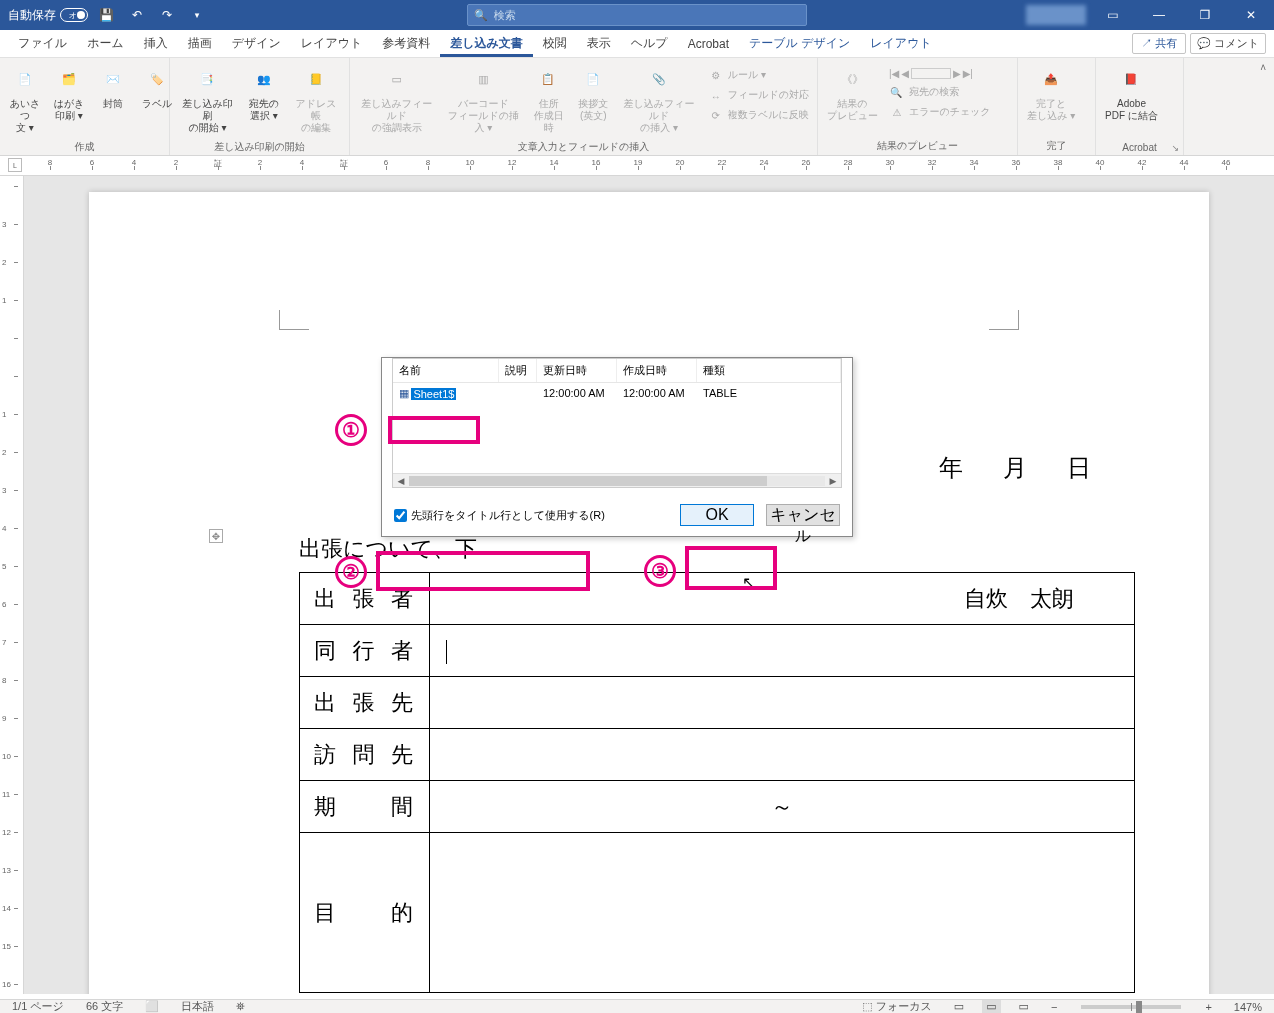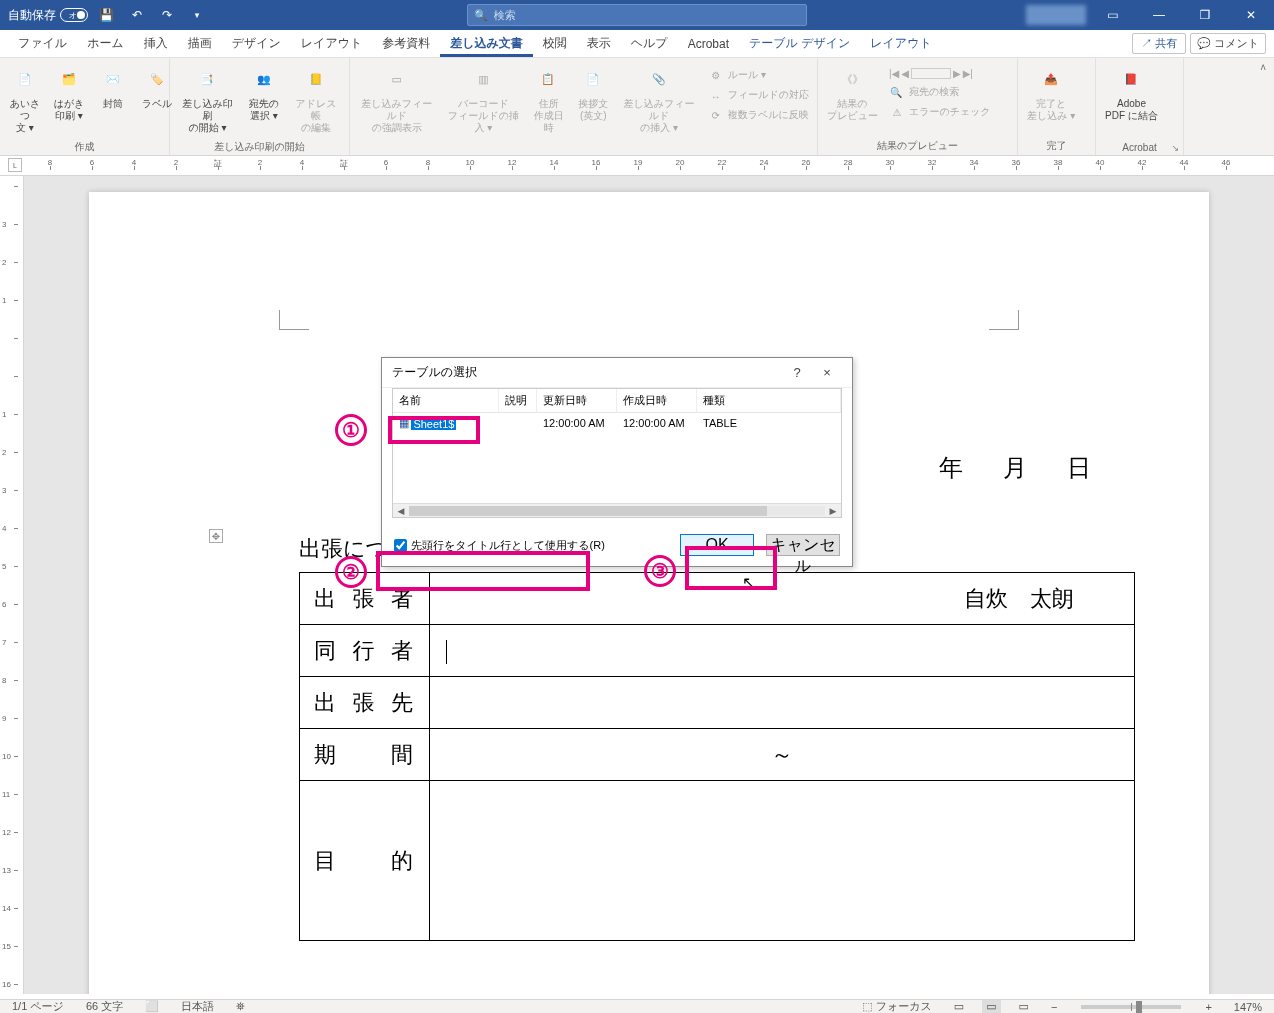--- a/index.html
+++ b/index.html
@@ -237,20 +237,21 @@
         <div class="sm disabled">
             <span class="smico">↔</span>
             <span>フィールドの対応</span>
           </div>
         <div class="sm disabled">
             <span class="smico">⟳</span>
             <span>複数ラベルに反映</span>
           </div>
       </div>
     </div>
+    <div class="rgroup-label">文章入力とフィールドの挿入</div>
   </div>
   <div class="rgroup" style="width:200px;">
     <div class="rgroup-body">
       <div class="rv disabled">
           <span class="ico">《》</span>
           <span class="lbl">結果の
 プレビュー</span>
         </div>
       <div class="col-small">
         <div class="navarrows">
@@ -420,39 +421,38 @@
             </tr>
         <tr>
               <td class="lab">同行者</td>
               <td class="val"><span class="cursor-caret"></span><span></span></td>
             </tr>
         <tr>
               <td class="lab">出張先</td>
               <td class="val"></td>
             </tr>
         <tr>
+              <td class="lab">訪問先</td>
+              <td class="val"></td>
+            </tr>
+        <tr>
               <td class="lab">期　間</td>
               <td class="val" style="text-align:center;"><span>～</span></td>
             </tr>
         <tr>
               <td class="lab tall">目　的</td>
               <td class="val tall"></td>
             </tr>
       </tbody>
         </table>
     </div>
   </div>
 </div>
 
 <div class="dialog">
-  <div class="dlg-title">
-    <span class="t">テーブルの選択</span>
-    <span class="hbtn">?</span>
-    <span class="hbtn">×</span>
-  </div>
   <div class="dlg-body">
     <div class="dlg-list">
       <div class="dlg-list-head">
         <div class="hc-name">名前</div>
         <div class="hc-desc">説明</div>
         <div class="hc-upd">更新日時</div>
         <div class="hc-crt">作成日時</div>
         <div class="hc-type">種類</div>
       </div>
       <div class="dlg-list-row">

